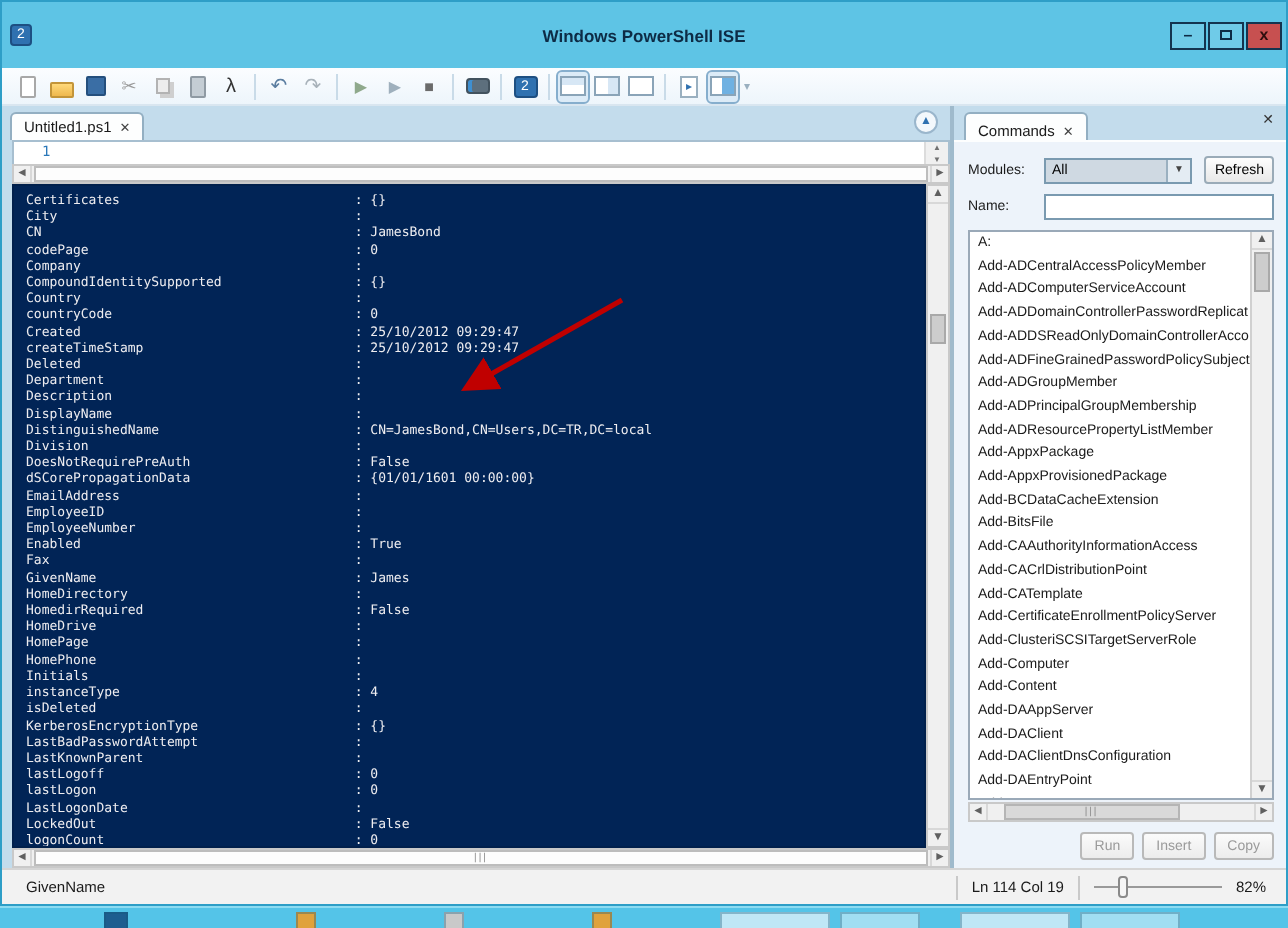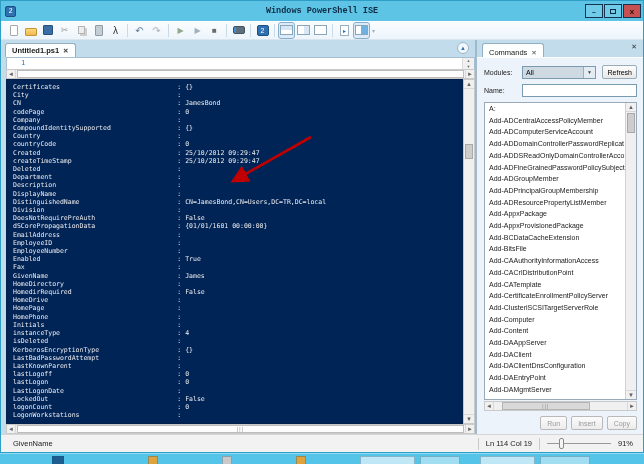--- a/index.html
+++ b/index.html
@@ -1,20 +1,20 @@
 <!DOCTYPE html>
 <html><head>
 <meta charset="utf-8">
 <style>
   * { margin:0; padding:0; box-sizing:border-box; }
   html,body { width:644px; height:464px; overflow:hidden; font-family:"Liberation Sans", sans-serif; background:#9fb6c4; }
   .window { position:absolute; left:0; top:0; width:644px; height:453px; border:1px solid #2e9ec7; background:#eef4fa; display:flex; flex-direction:column; }
 
   
-  .titlebar { height:20px; background:#5ec4e5; display:flex; align-items:center; position:relative; flex:0 0 auto;font-family:Liberation Mono, monospace; }
+  .titlebar { height:33px; background:#5ec4e5; display:flex; align-items:center; position:relative; flex:0 0 auto; }
   .app-icon { width:11px; height:11px; margin-left:4px; background:#2f71b0; border:1px solid #1d4f82; border-radius:2px; color:#fff; font-size:7px; line-height:9px; text-align:center; }
   .title-text { position:absolute; left:0; right:0; text-align:center; font-size:8.5px; color:#0d2b45; font-weight:bold; }
   .winbtns { margin-left:auto; display:flex; gap:1px; margin-right:2px; position:relative; }
   .wbtn { width:18px; height:14px; border:1px solid #14344f; background:#6fcbe8; color:#0d2b45; font-size:8px; font-weight:bold; display:flex; align-items:center; justify-content:center; }
   .wbtn.close { background:#c75050; color:#2d0d0d; }
   .wbtn .restore-box { width:6px; height:5px; border:1px solid #0d2b45; display:block; }
 
   
   .menubar { height:12px; background:#eff6fb; border-bottom:1px solid #e0ebf3; display:flex; align-items:center; padding-left:5px; flex:0 0 auto; }
   .menu-item { font-size:7.5px; color:#1a1a1a; padding:0 5px; }
@@ -44,21 +44,21 @@
   .k-layout-max .shape { width:13px; height:10px; border:1px solid #8aa4b8; background:#fff; }
   .k-script-run .shape { width:9px; height:11px; background:#fff; border:1px solid #9ab0c0; color:#2f71b0; font-size:6px; text-align:center; line-height:10px; }
   .k-script-right .shape { width:13px; height:10px; border:1px solid #8aa4b8; background:linear-gradient(90deg,#ffffff 0 45%,#6fb1e2 45%); }
   .overflow-dot { font-size:6px; color:#9ab0c0; margin-left:2px; }
 
   
   .workspace { flex:1 1 auto; display:flex; min-height:0; }
   .main-col { width:474px; display:flex; flex-direction:column; background:#c3dcec; min-height:0; }
 
   .tabrow { height:17px; display:flex; align-items:flex-end; padding-left:4px; position:relative; flex:0 0 auto; }
-  .doc-tab { height:14px; background:#fdfefe; border:1px solid #93afc2; border-bottom:none; border-radius:3px 3px 0 0; display:flex; align-items:center; padding:0 6px; font-size:7.5px; color:#1a1a1a; gap:4px;font-weight:bold; }
+  .doc-tab { height:14px; background:#fdfefe; border:1px solid #93afc2; border-bottom:none; border-radius:3px 3px 0 0; display:flex; align-items:center; padding:0 6px; font-size:7.5px; color:#1a1a1a; gap:4px; }
   .tab-close { color:#444; font-size:6.5px; }
   .collapse-btn { position:absolute; right:6px; top:2px; width:12px; height:12px; border-radius:50%; background:#f3f8fc; border:1px solid #9ab6cc; color:#2f71b0; font-size:6px; display:flex; align-items:center; justify-content:center; }
 
   .editor-area { margin-left:5px; height:12px; background:#fff; border:1px solid #a7bfd0; border-bottom:none; display:flex; flex:0 0 auto; }
   .line-number { color:#2b78b9; font-family:"DejaVu Sans Mono", monospace; font-size:7px; margin-left:14px; line-height:11px; }
   .editor-vscroll { margin-left:auto; width:12px; display:flex; flex-direction:column; border-left:1px solid #dcdcdc; }
   .mini-arrow { height:6px; background:#f0f0f0; color:#707070; font-size:4px; line-height:5px; text-align:center; }
 
   .hscroll { margin-left:5px; height:10px; background:#f0f0f0; border:1px solid #c9c9c9; display:flex; align-items:stretch; flex:0 0 auto; position:relative; }
   .hs-arrow { width:9px; background:#f0f0f0; color:#606060; font-size:6px; line-height:8px; text-align:center; border-right:1px solid #d8d8d8; }
@@ -346,21 +346,21 @@
   <div class="statusbar">
     <span class="status-text">GivenName</span>
     <div class="status-right">
       <div class="vdiv"></div>
       <span>Ln 114 Col 19</span>
       <div class="vdiv"></div>
       <div class="slider">
         <div class="slider-track"></div>
         <div class="slider-thumb"></div>
       </div>
-      <span>91%</span>
+      <span>82%</span>
     </div>
   </div>
 </div>
 
 <div class="taskbar">
   <div class="tb-ico dark" style="left:52px"></div>
   <div class="tb-ico warm" style="left:148px"></div>
   <div class="tb-ico warm" style="left:222px; background:#c9c9c9"></div>
   <div class="tb-ico warm" style="left:296px"></div>
   <div class="tb-ico" style="left:360px; width:55px; background:#bfe7f6"></div>

